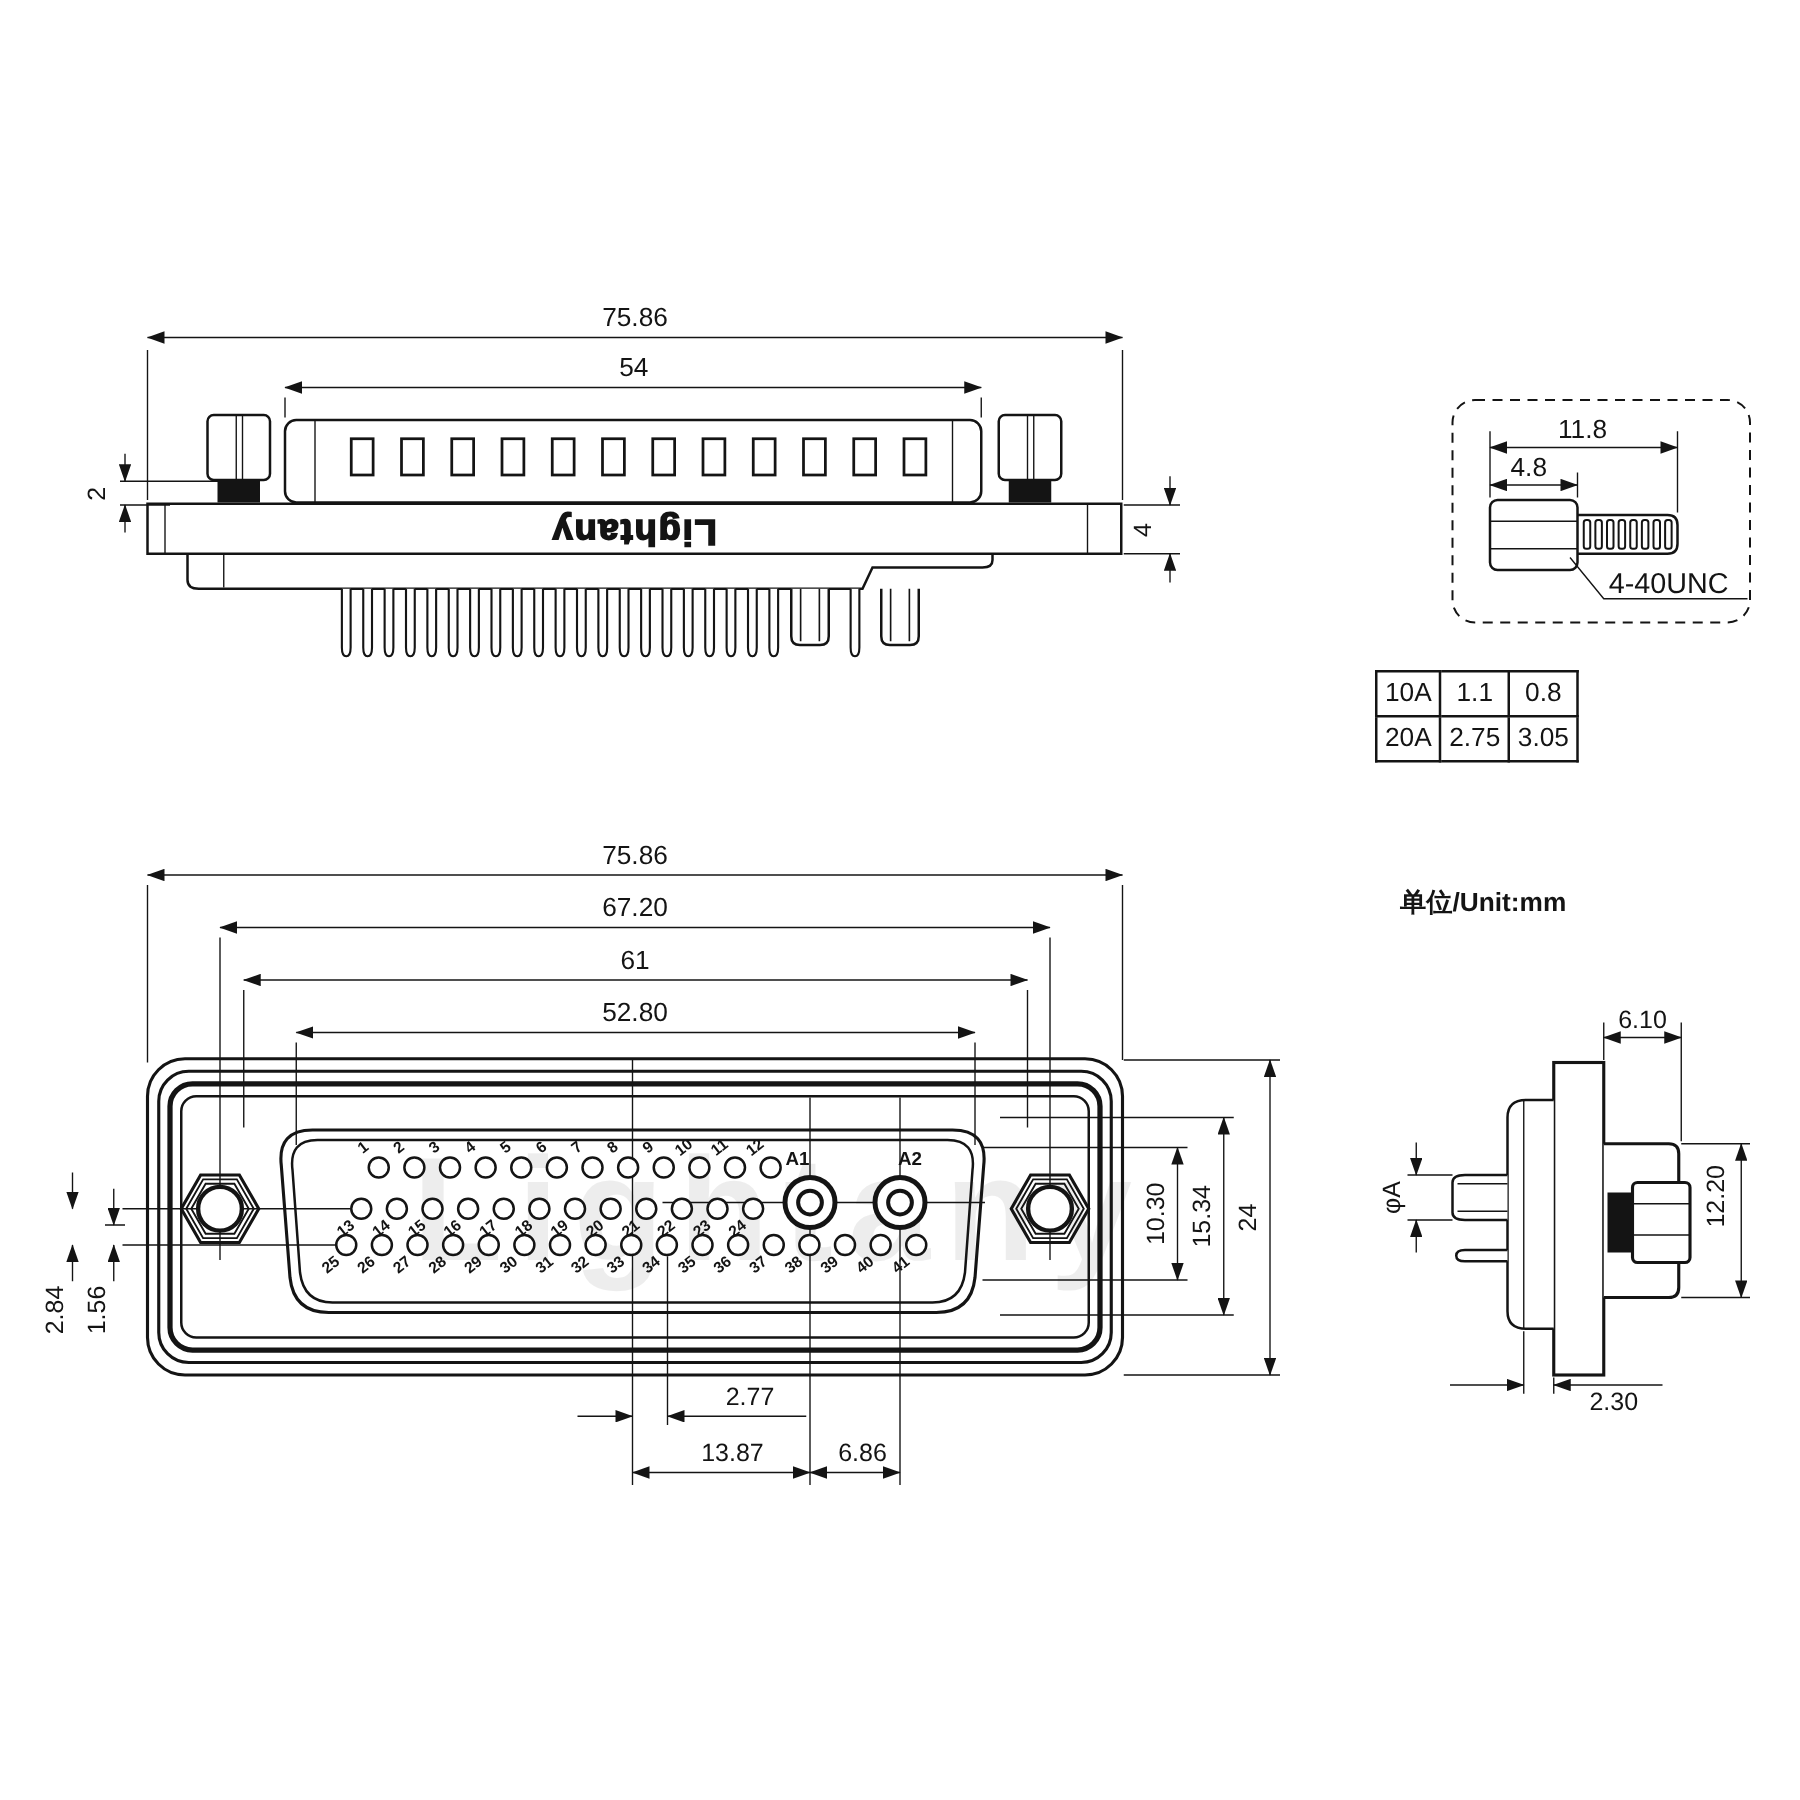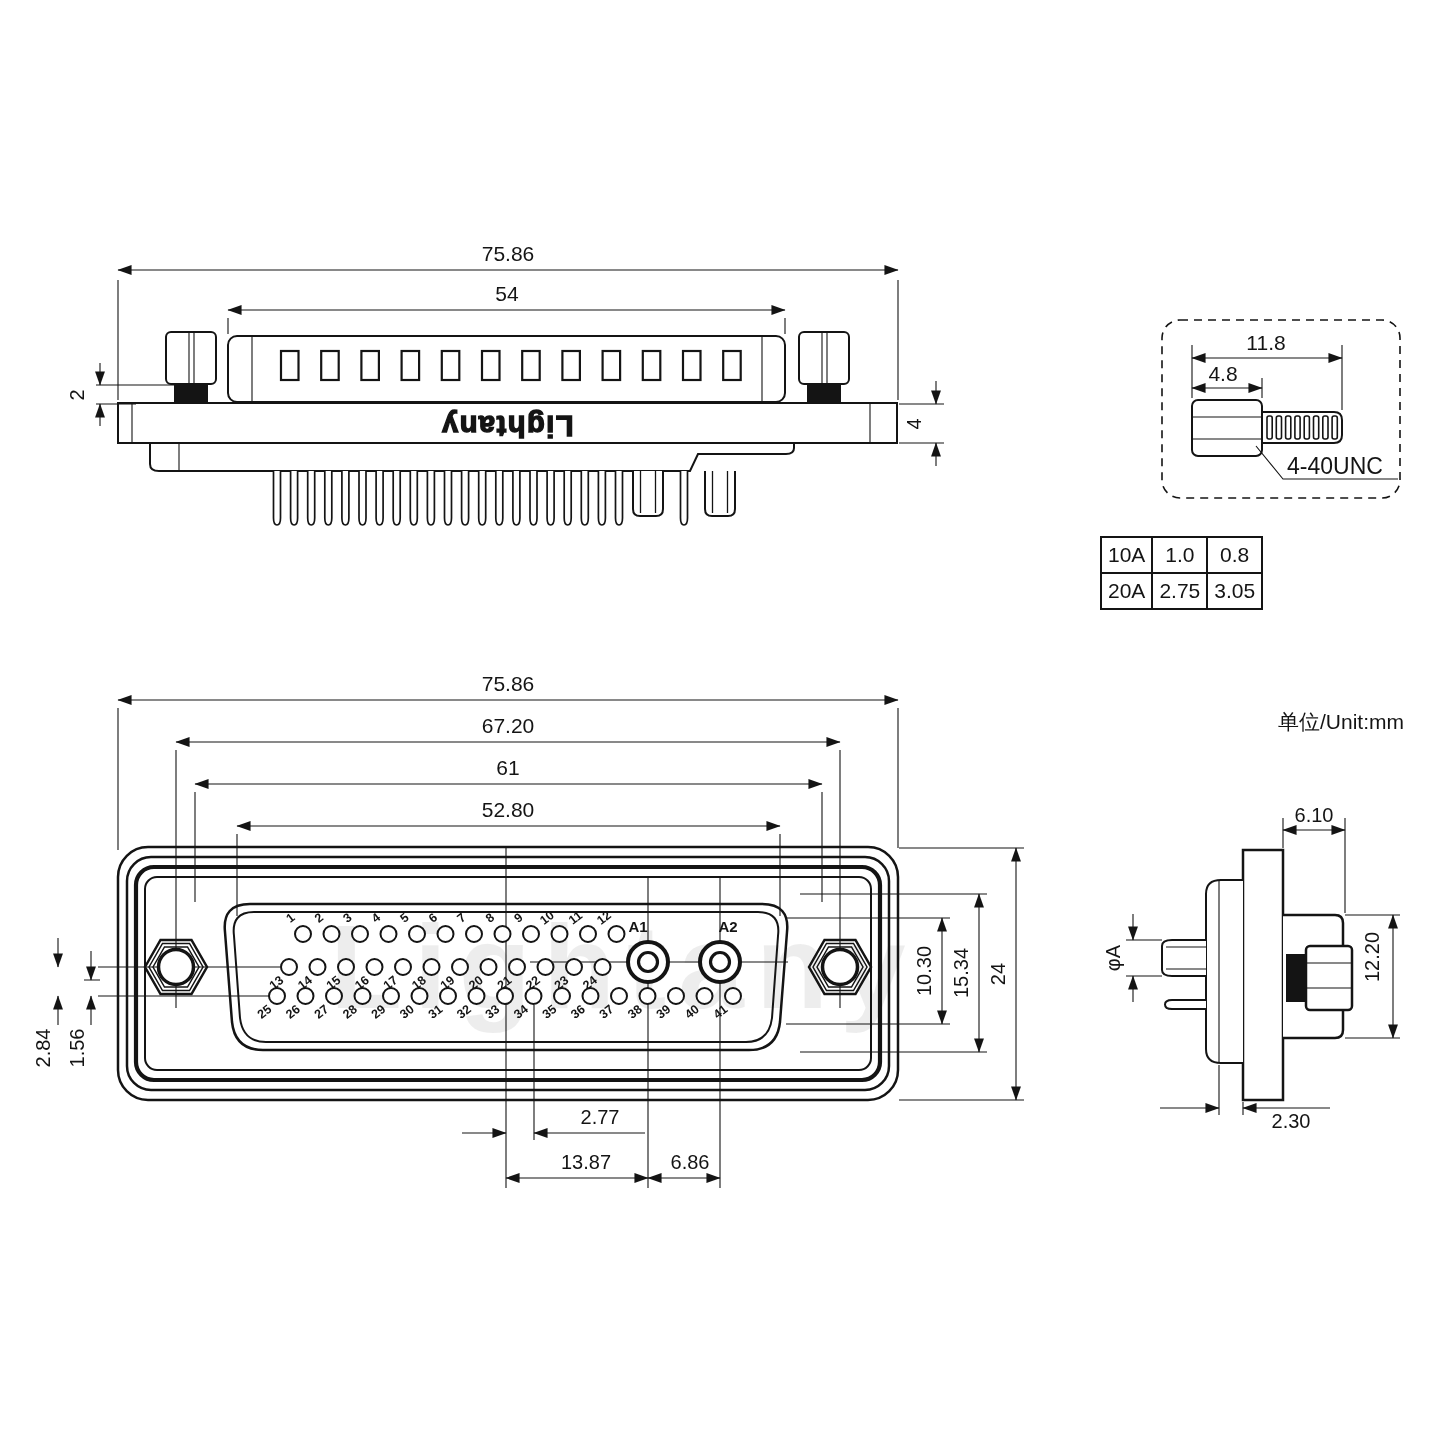--- a/index.html
+++ b/index.html
@@ -10,22 +10,22 @@
   .s2{stroke-width:2;} .s25{stroke-width:2.5;} .s4{stroke-width:4.2;}
   .dim{stroke:#141414;fill:none;stroke-width:1.1;marker-start:url(#ar);marker-end:url(#ar);}
   .dime{stroke:#141414;fill:none;stroke-width:1.1;marker-end:url(#ar);}
   .wt{fill:#fff;}
   .t20{font-size:20px;} .t21{font-size:21px;} .t23{font-size:23px;}
   .pinlbl{font-size:12.5px;font-weight:700;}
   #specTable{position:absolute;left:1100px;top:536px;border-collapse:collapse;
              font-size:21px;text-align:center;color:#141414;}
   #specTable td,#specTable th{border:2px solid #141414;font-weight:400;padding:0 6px;}
   #specTable th{height:31px;} #specTable td{height:34px;}
-  #unitNote{position:absolute;left:1120px;top:708px;width:284px;text-align:right;
-            font-size:21px;color:#141414;}
+  #unitNote{position:absolute;left:1120px;top:708px;width:284px;text-align:left;
+            font-size:21px;color:#141414;font-weight:bold;}
 </style>
 </head>
 <body>
 
 <div id="stage">
 
 <svg id="dwg" width="1440" height="1440" viewBox="0 0 1440 1440">
   <defs>
     <marker id="ar" viewBox="0 0 10 7" refX="9.6" refY="3.5" markerWidth="13" markerHeight="9" orient="auto-start-reverse">
           <path d="M0,0 L10,3.5 L0,7 Z" fill="#141414"></path>
@@ -337,21 +337,21 @@
     <path class="dime" d="M1330,1108 H1243"></path>
     <text class="t20" x="1291" y="1128" text-anchor="middle">2.30</text>
   </g>
 </svg>
 
 
 <table id="specTable">
   <tbody>
   <tr>
     <td>10A</td>
-    <td>1.0</td>
+    <td>1.1</td>
     <td>0.8</td>
   </tr>
   <tr>
     <td>20A</td>
     <td>2.75</td>
     <td>3.05</td>
   </tr>
 </tbody>
     </table>
 <div id="unitNote">单位/Unit:mm</div>

